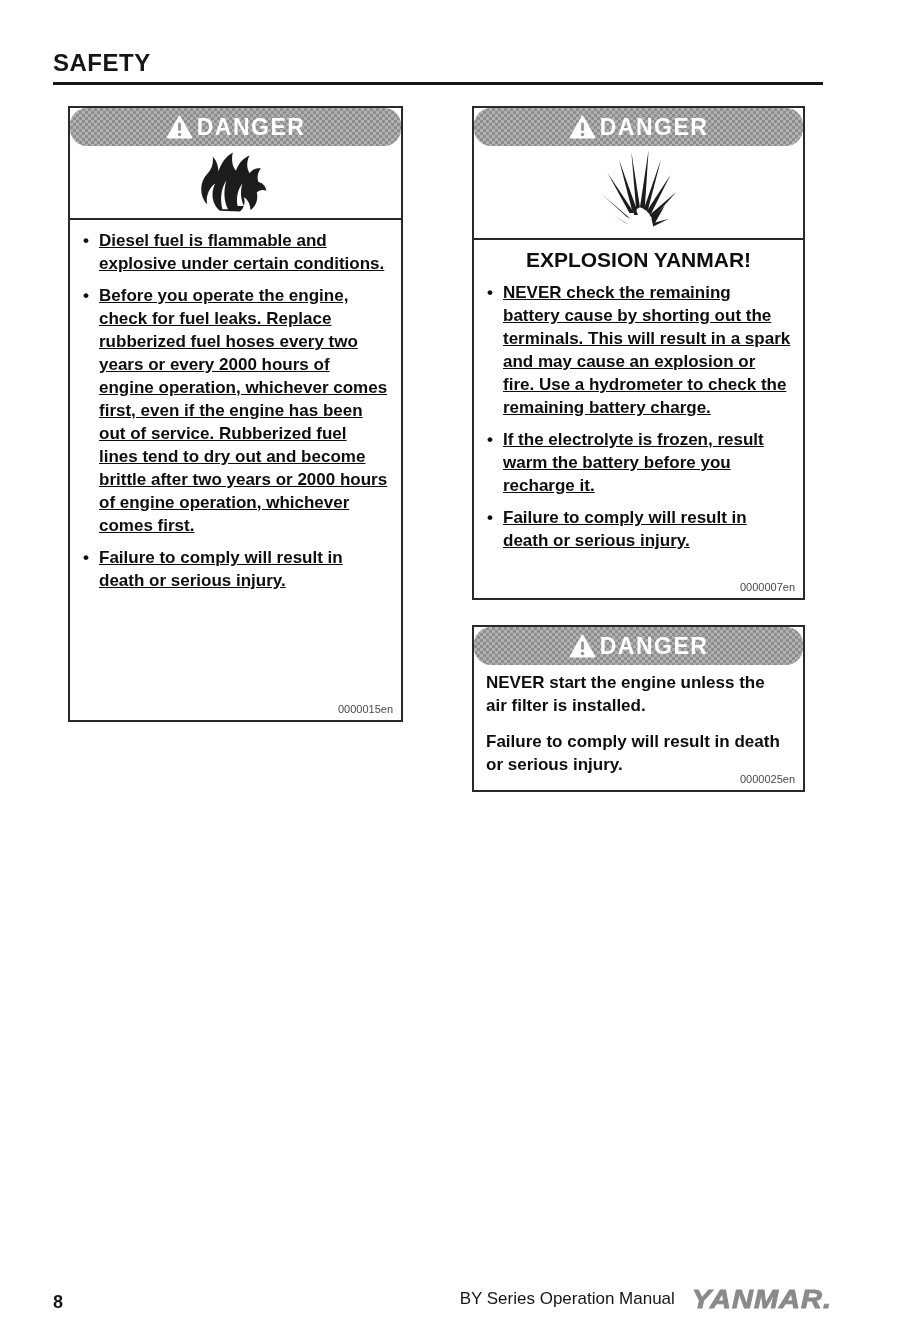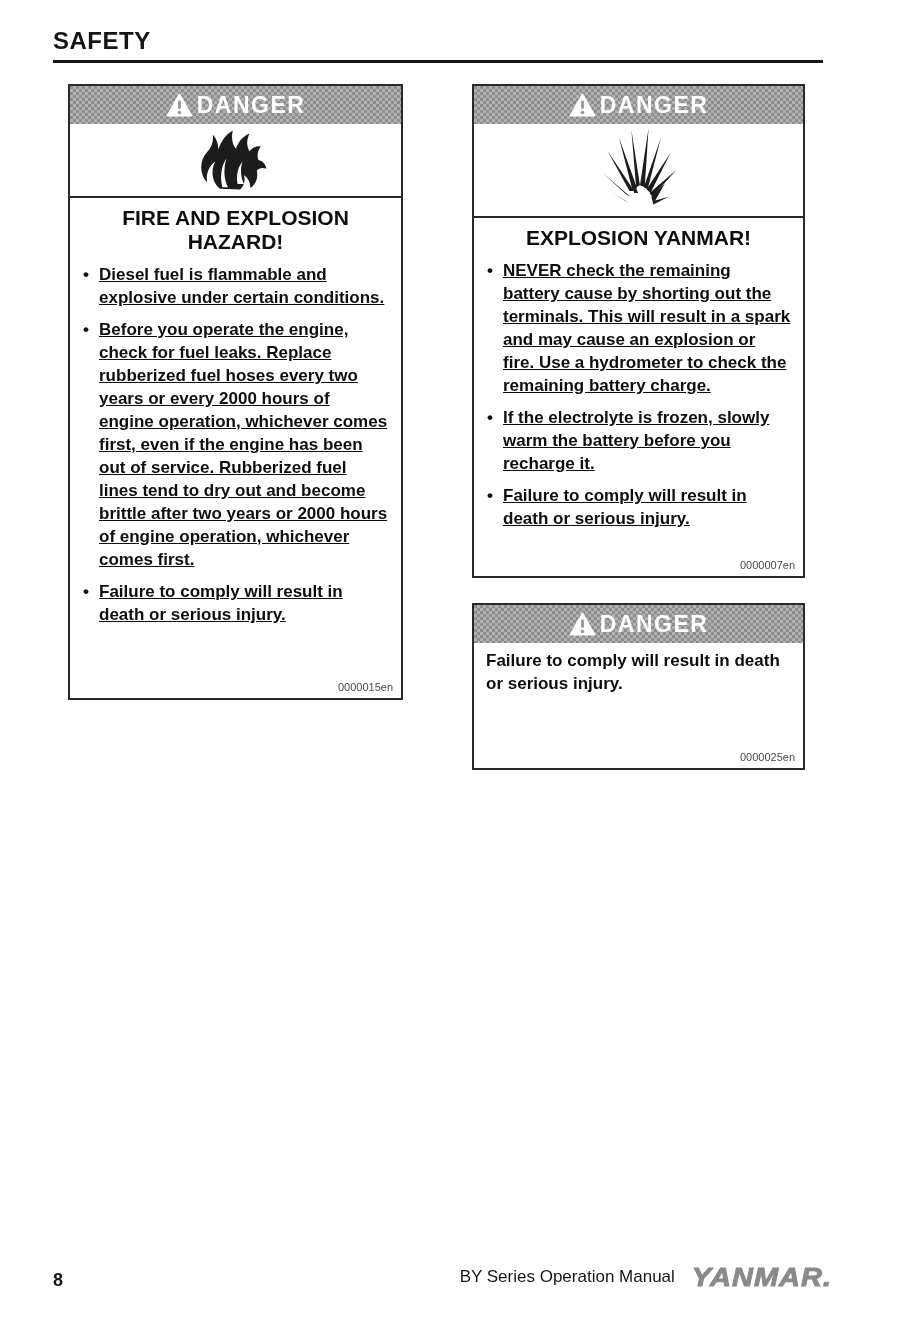--- a/index.html
+++ b/index.html
@@ -2,21 +2,21 @@
 <html><head>
 <meta charset="utf-8">
 <style>
   * { margin:0; padding:0; box-sizing:border-box; }
   html,body { background:#ffffff; }
   body {
     width:910px; height:1330px; position:relative;
     font-family:"Liberation Sans", sans-serif;
     color:#111;
   }
-  .page { position:absolute; inset:0; overflow:hidden; }
+  .page { position:absolute; inset:0; overflow:hidden;margin-top:22px; }
 
   
   .safety-title {
     position:absolute; left:53px; top:27px;
     font-size:24px; font-weight:bold; letter-spacing:0.5px; color:#161616;
   }
   .header-rule {
     position:absolute; left:53px; top:60px; width:770px; height:3px;
     background:#161616;
   }
@@ -28,20 +28,21 @@
   }
   #box-fire      { left:68px;  top:84px;  width:335px; height:616px; }
   #box-explosion { left:472px; top:84px;  width:333px; height:494px; }
   #box-airfilter { left:472px; top:603px; width:333px; height:167px; }
 
   .banner {
     height:38px; display:flex; align-items:center; justify-content:center; gap:4px;
     background-color:#9c9c9c;
     background-image:repeating-conic-gradient(#b1b1b1 0% 25%, #8d8d8d 0% 50%);
     background-size:6px 6px;
+    border-radius:17px;
   }
   .banner-label {
     color:#ffffff; font-weight:bold; font-size:23px; letter-spacing:1.5px;
   }
   .tri-icon { display:block; }
 
   .icon-area {
     display:flex; align-items:center; justify-content:center;
     border-bottom:2px solid #2a2a2a; background:#fff;
   }
@@ -105,21 +106,20 @@
       </svg>
       <span class="banner-label">DANGER</span>
     </div>
     <div class="icon-area">
       <svg width="82" height="64" viewBox="0 0 100 80">
         <path fill="#1c1c1c" d="M30,76 C20,68 18,54 24,42 C16,48 12,58 14,68 C4,58 4,40 14,30 C20,24 22,16 21,8 C26,14 28,20 28,27 C31,17 37,8 46,3 C44,12 45,20 50,26 C53,17 59,10 67,7 C63,15 63,22 67,29 C71,24 76,22 81,23 C77,28 76,34 78,40 C83,41 87,45 88,51 C83,49 79,50 76,53 C78,62 75,70 68,75 C68,68 65,62 60,59 C62,66 60,72 55,77 Z"></path>
         <path fill="#ffffff" d="M33,74 C30,62 31,48 38,38 C34,52 35,64 40,74 Z"></path>
         <path fill="#ffffff" d="M52,70 C50,60 52,50 58,42 C55,52 56,62 60,70 Z"></path>
       </svg>
     </div>
-    <div class="wtitle">FIRE AND EXPLOSION HAZARD!</div>
     <ul class="bullets">
       <li class="bullet">
         <span class="dot">•</span>
         <span class="btxt">Diesel fuel is flammable and explosive under certain conditions.</span>
       </li>
       <li class="bullet">
         <span class="dot">•</span>
         <span class="btxt">Before you operate the engine, check for fuel leaks. Replace rubberized fuel hoses every two years or every 2000 hours of engine operation, whichever comes first, even if the engine has been out of service. Rubberized fuel lines tend to dry out and become brittle after two years or 2000 hours of engine operation, whichever comes first.</span>
       </li>
       <li class="bullet">
@@ -157,39 +157,40 @@
       </svg>
     </div>
     <div class="wtitle">EXPLOSION YANMAR!</div>
     <ul class="bullets">
       <li class="bullet">
         <span class="dot">•</span>
         <span class="btxt">NEVER check the remaining battery cause by shorting out the terminals. This will result in a spark and may cause an explosion or fire. Use a hydrometer to check the remaining battery charge.</span>
       </li>
       <li class="bullet">
         <span class="dot">•</span>
-        <span class="btxt">If the electrolyte is frozen, slowly warm the battery before you recharge it.</span>
+        <span class="btxt">If the electrolyte is frozen, result warm the battery before you recharge it.</span>
       </li>
       <li class="bullet">
         <span class="dot">•</span>
         <span class="btxt">Failure to comply will result in death or serious injury.</span>
       </li>
     </ul>
     <div class="code">0000007en</div>
   </div>
 
   <div class="wbox" id="box-airfilter">
     <div class="banner">
       <svg class="tri-icon" width="27" height="24" viewBox="0 0 30 27">
         <path d="M15,1.5 L28.5,25.5 L1.5,25.5 Z" fill="#ffffff" stroke="#ffffff" stroke-width="2" stroke-linejoin="round"></path>
         <rect x="13.4" y="8.5" width="3.2" height="9.5" rx="1.6" fill="#969696"></rect>
         <circle cx="15" cy="22" r="2" fill="#969696"></circle>
       </svg>
       <span class="banner-label">DANGER</span>
     </div>
+    <div class="para">NEVER start the engine unless the air filter is installed.</div>
     <div class="para">Failure to comply will result in death or serious injury.</div>
     <div class="code">0000025en</div>
   </div>
 
   <div class="page-num">8</div>
   <div class="footer-right">
     <span class="manual-title">BY Series Operation Manual</span>
     <span class="yanmar-logo">YANMAR.</span>
   </div>
 

